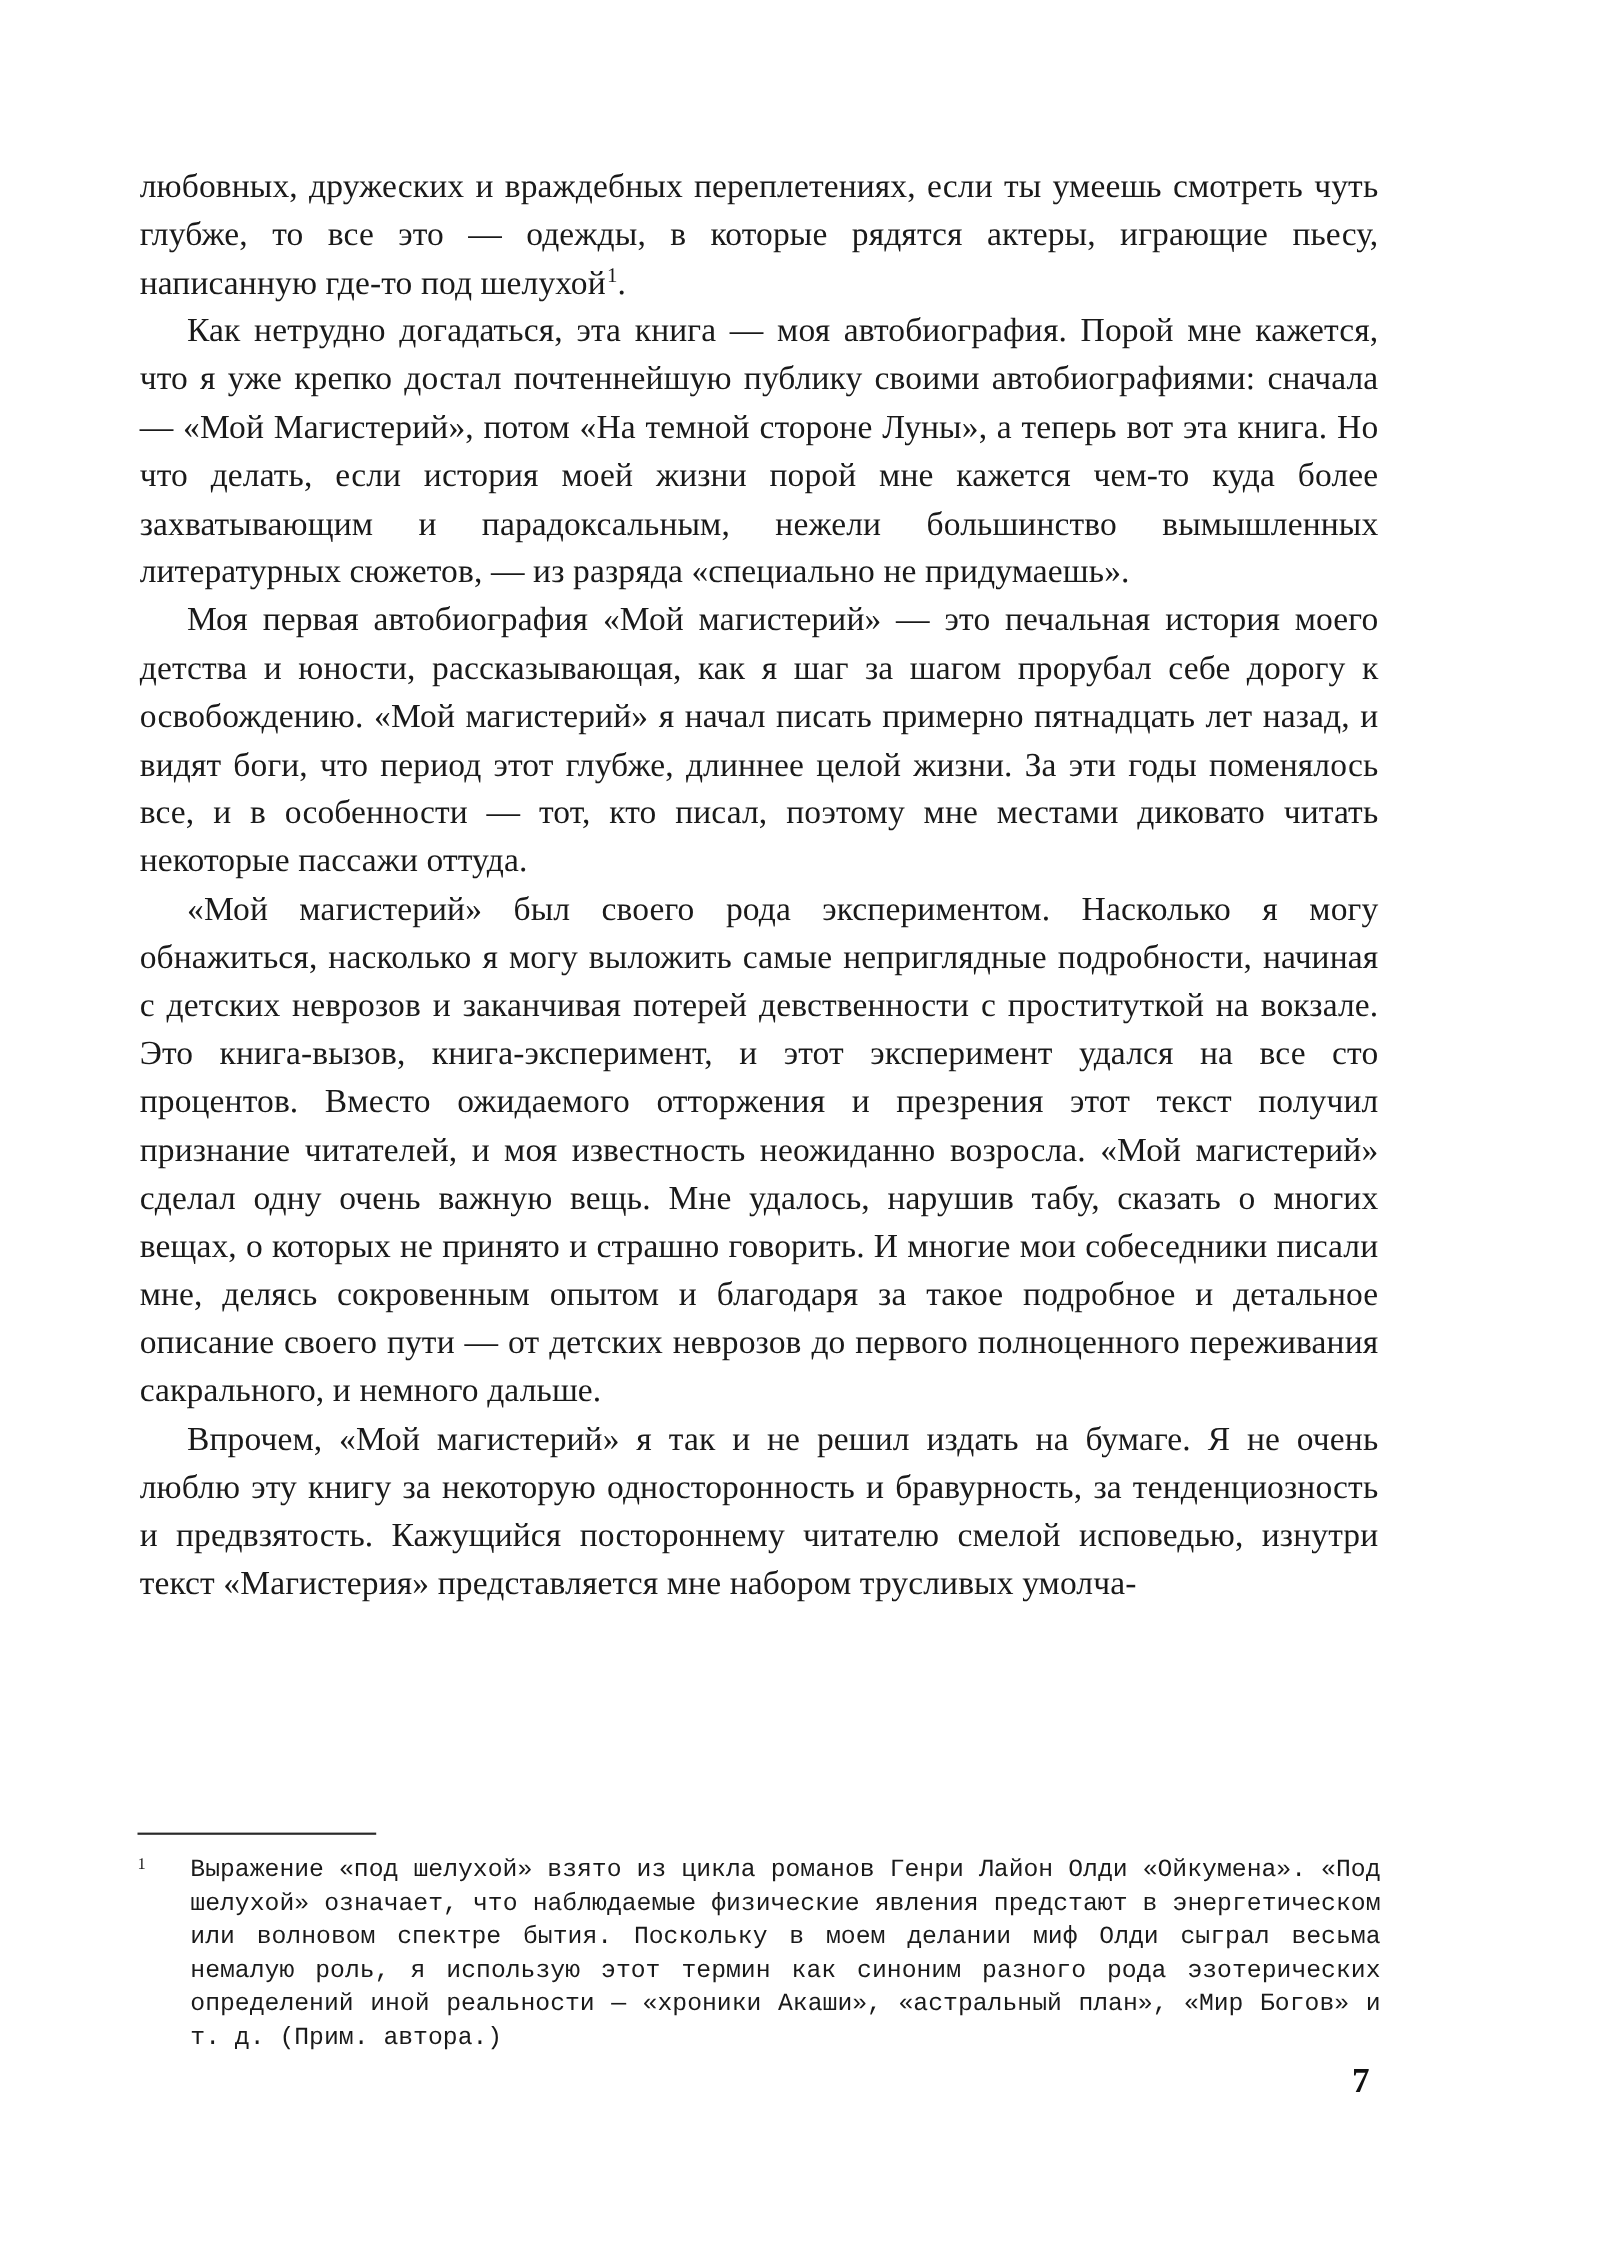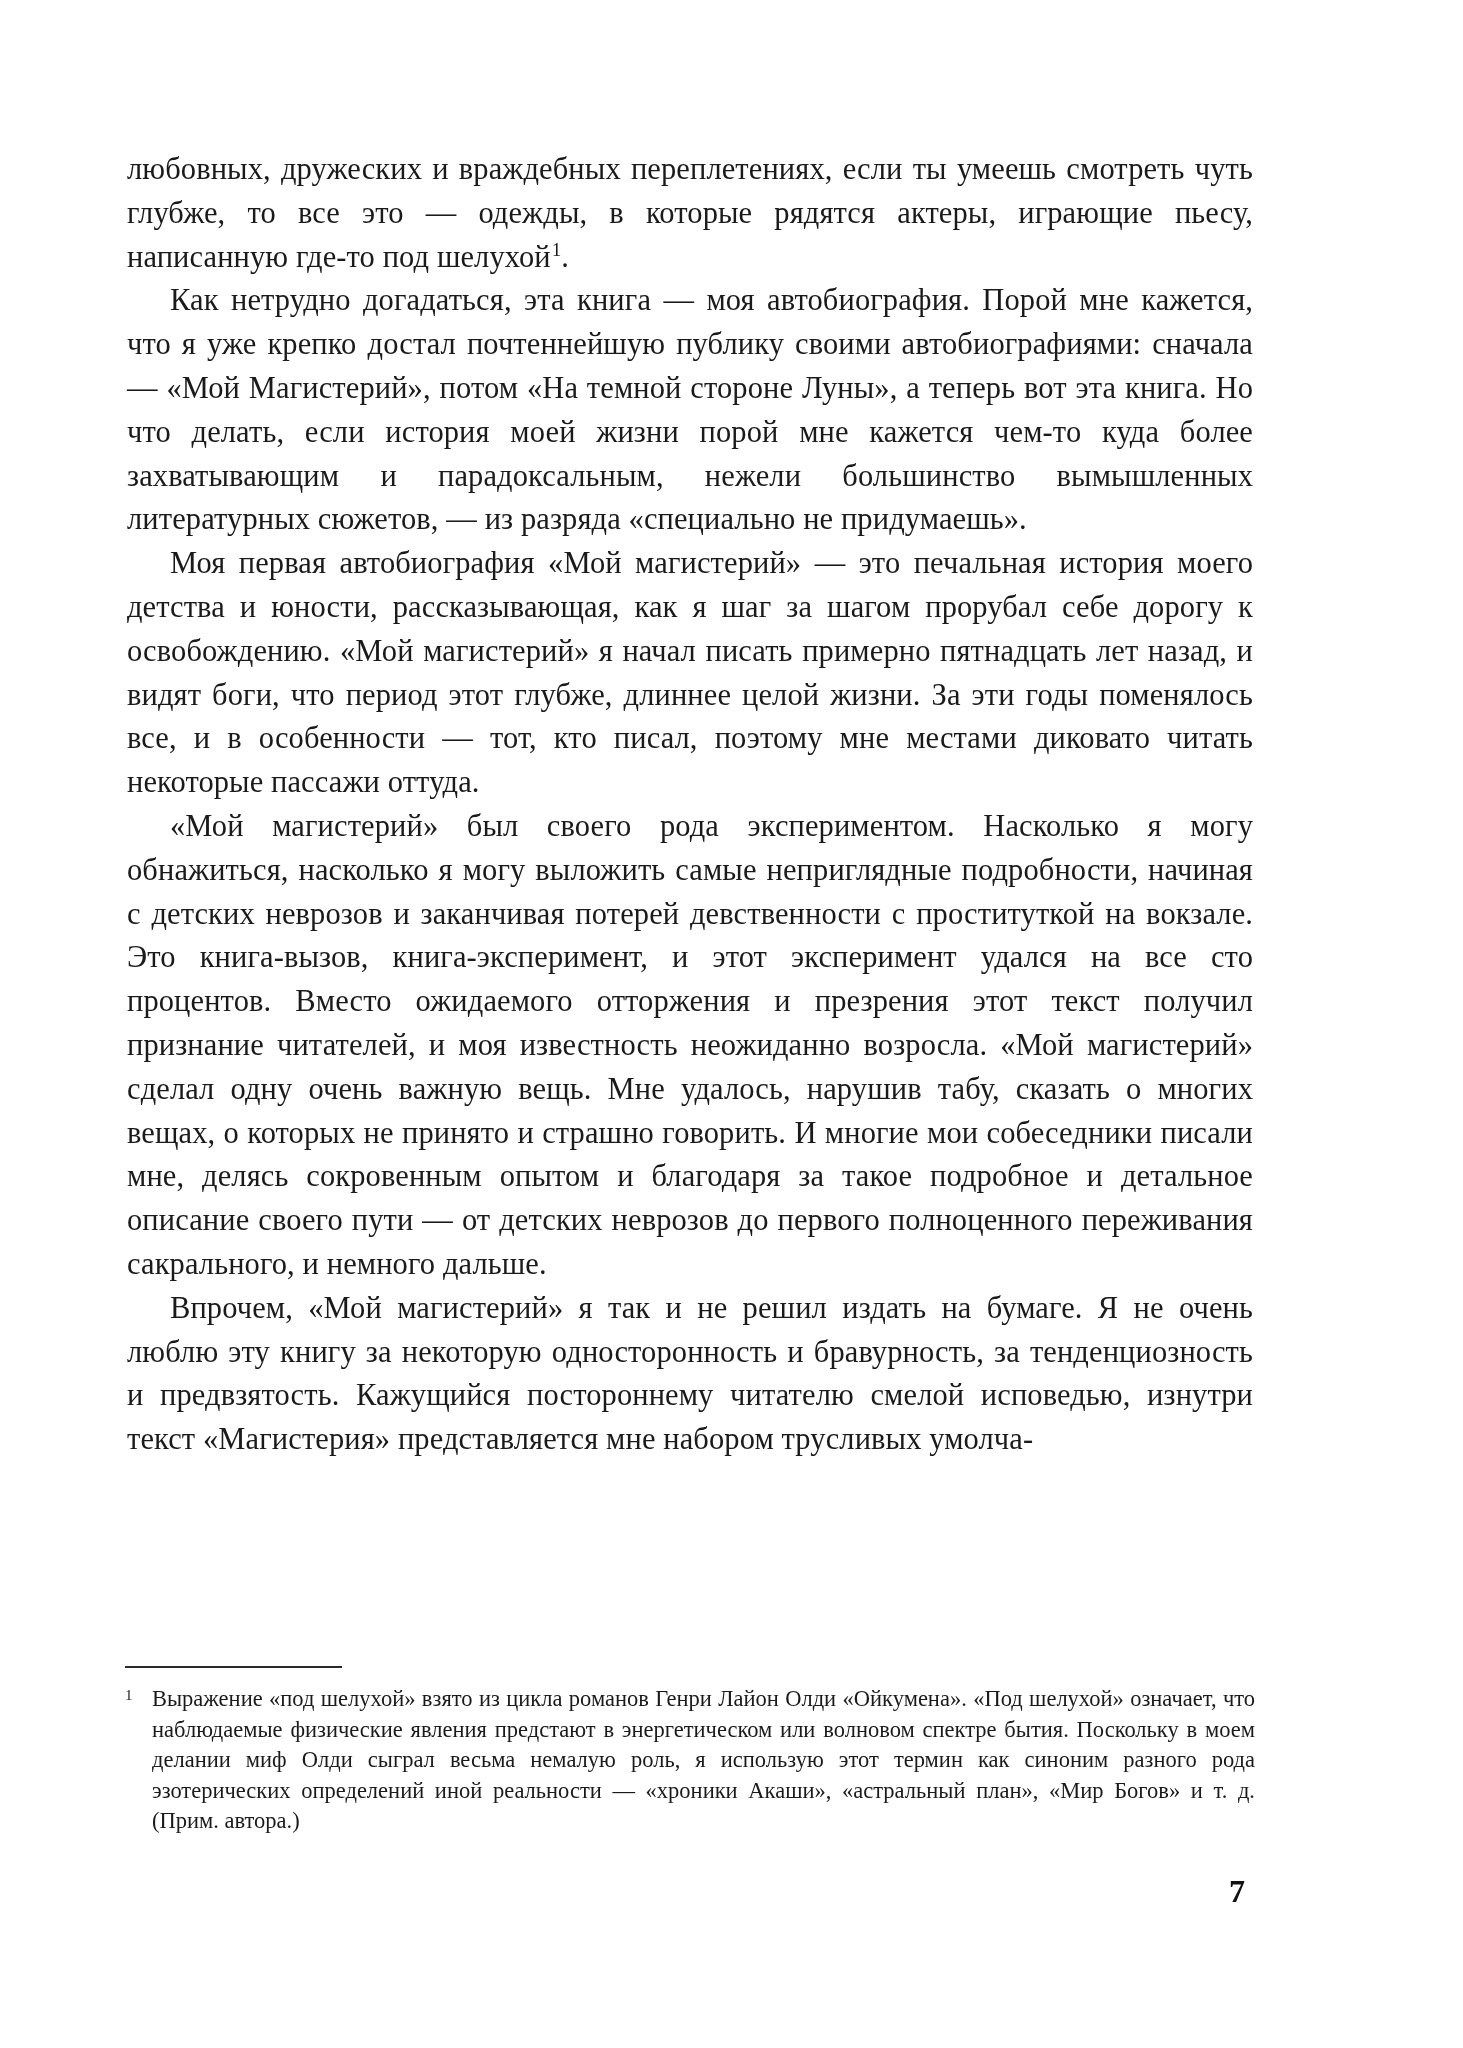--- a/index.html
+++ b/index.html
@@ -68,22 +68,23 @@
       font-size: 22.5px;
       line-height: 30.5px;
     }
     .footnote .fn-mark {
       position: absolute;
       left: 0;
       top: -4px;
       font-size: 15px;
     }
     .footnote .fn-text {
-      margin-left: 27px;
+      margin-left: 48px;
       text-align: justify;
+      font-family: Liberation Mono, monospace;
     }
     .page-number {
       position: absolute;
       left: 1229px;
       top: 1873px;
       font-family: "Liberation Serif", "DejaVu Serif", serif;
       font-size: 32px;
       font-weight: 600;
       color: #111;
     }

